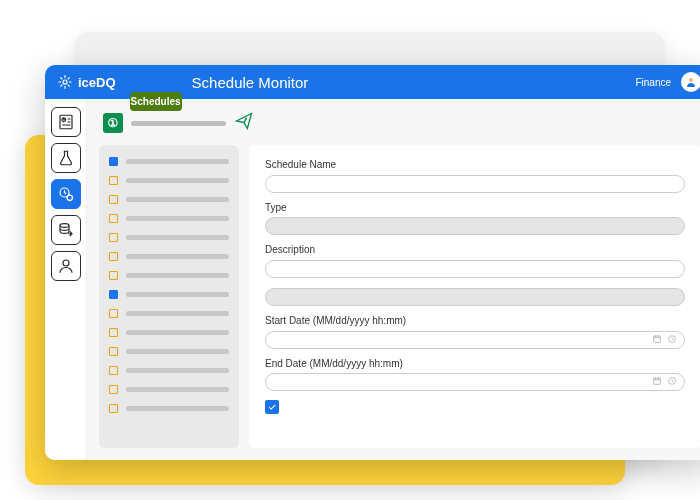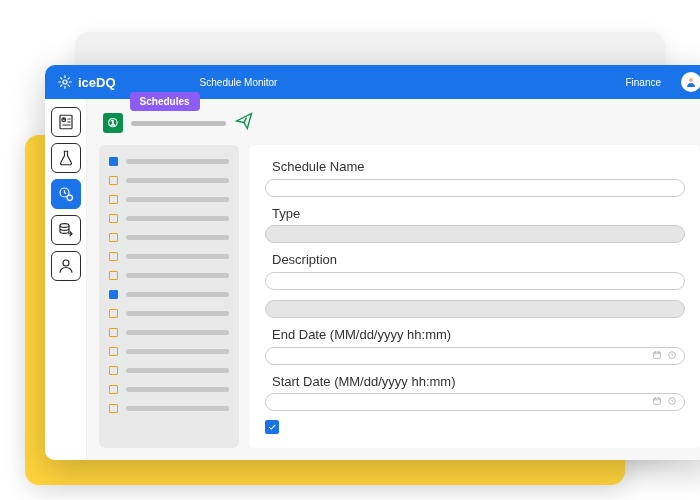--- a/index.html
+++ b/index.html
@@ -6,23 +6,23 @@
 body { font-family: -apple-system, BlinkMacSystemFont, 'Segoe UI', Arial, sans-serif; width: 700px; height: 500px; position: relative; background: #fff; overflow: hidden; }
 
 .bg-card-grey { position: absolute; top: 32px; left: 75px; width: 590px; height: 430px; background: #f1f1f1; border-radius: 14px; box-shadow: 0 4px 20px rgba(0,0,0,0.08); }
 .bg-card-yellow { position: absolute; top: 135px; left: 25px; width: 600px; height: 350px; background: #ffd43b; border-radius: 14px; box-shadow: 0 6px 24px rgba(0,0,0,0.12); }
 
 .app-window { position: absolute; top: 65px; left: 45px; width: 668px; height: 395px; background: #f7f7f7; border-radius: 10px; overflow: hidden; box-shadow: 0 10px 35px rgba(0,0,0,0.22); }
 
 .topbar { height: 34px; background: #1a73e8; display: flex; align-items: center; padding: 0 12px; color: #fff; }
 .brand { display: flex; align-items: center; gap: 5px; font-weight: 600; font-size: 13px; }
 .brand-icon { width: 16px; height: 16px; }
-.nav-pill { margin-left: 14px; background: #8b5cf6; color: #fff; font-size: 10px; padding: 4px 10px; border-radius: 4px; font-weight: 600; margin-top: 39px; }
-.nav-link { margin-left: 0; color: #fff; font-size: 10px; }
-.topbar-right { margin-left: auto; display: flex; align-items: center; gap: 20px; }
+.nav-pill { margin-left: 14px; background: #4d7c0f; color: #fff; font-size: 10px; padding: 4px 1px; border-radius: 4px; font-weight: 600; margin-top: 39px; }
+.nav-link { margin-left: 10px; color: #fff; font-size: 15px; }
+.topbar-right { margin-left: auto; display: flex; align-items: center; gap: 10px; }
 .ws-label { font-size: 10px; color: #fff; }
 .avatar { width: 20px; height: 20px; border-radius: 50%; background: #fff; display: flex; align-items: center; justify-content: center; }
 .avatar svg { width: 12px; height: 12px; }
 
 .body { display: flex; height: calc(100% - 34px); }
 
 .iconbar { width: 42px; background: #fff; border-right: 1px solid #eee; display: flex; flex-direction: column; align-items: center; padding-top: 8px; gap: 6px; }
 .ib-item { width: 30px; height: 30px; border: 1.5px solid #2b2b2b; border-radius: 6px; display: flex; align-items: center; justify-content: center; cursor: pointer; }
 .ib-item.active { background: #1a73e8; border-color: #1a73e8; }
 .ib-item svg { width: 18px; height: 18px; stroke: #2b2b2b; fill: none; stroke-width: 1.6; }
@@ -38,21 +38,21 @@
 .panes { flex: 1; display: flex; gap: 10px; min-height: 0; }
 .list-pane { width: 140px; background: #e9e9e9; border-radius: 6px; padding: 12px 10px; overflow: hidden; }
 .list-row { display: flex; align-items: center; gap: 8px; margin-bottom: 10px; }
 .sq { width: 9px; height: 9px; border: 1.5px solid; border-radius: 1px; flex-shrink: 0; }
 .sq.orange { border-color: #f59e0b; }
 .sq.blue { background: #1a73e8; border-color: #1a73e8; }
 .line { flex: 1; height: 5px; background: #c7c7c7; border-radius: 3px; }
 
 .form-pane { flex: 1; background: #fff; border-radius: 6px; padding: 14px 16px 12px 16px; overflow: hidden; }
 .fld { margin-bottom: 9px; }
-.fld label { display: block; font-size: 13px; color: #333; font-weight: 500; margin-bottom: 3px; margin-left: 7px; }
+.fld label { display: block; font-size: 10px; color: #333; font-weight: 500; margin-bottom: 3px; }
 .fld input[type=text] { width: 100%; height: 18px; border: 1px solid #ccc; border-radius: 9px; padding: 0 8px; font-size: 10px; background: #fff; }
 .fld input[readonly] { background: #e5e5e5; }
 .date-input { position: relative; }
 .date-icons { position: absolute; right: 8px; top: 50%; transform: translateY(-50%); display: flex; gap: 5px; }
 .date-icons svg { width: 10px; height: 10px; stroke: #999; fill: none; stroke-width: 1.5; }
 .chk { width: 14px; height: 14px; background: #1a73e8; border-radius: 2px; display: flex; align-items: center; justify-content: center; margin-top: 4px; }
 .chk svg { width: 10px; height: 10px; stroke: #fff; stroke-width: 2.5; fill: none; }
 </style>
 </head>
 <body>
@@ -207,51 +207,51 @@
             <input type="text" readonly="" value="" style="">
           </div>
           <div class="fld">
             <label>Description</label>
             <input type="text" value="" style="">
           </div>
           <div class="fld">
             <input type="text" readonly="" value="" style="">
           </div>
           <div class="fld">
+            <label>Start Date (MM/dd/yyyy hh:mm)</label>
+            <div class="date-input">
+              <input type="text" value="" style="">
+              <div class="date-icons">
+                <svg viewBox="0 0 24 24">
+                    <rect x="4" y="5" width="16" height="15" rx="2"></rect>
+                    <path d="M4 9h16M8 3v4M16 3v4"></path>
+                  </svg>
+                <svg viewBox="0 0 24 24">
+                    <circle cx="12" cy="12" r="8"></circle>
+                    <path d="M12 8v4l3 2"></path>
+                  </svg>
+              </div>
+            </div>
+          </div>
+          <div class="fld">
             <label>End Date (MM/dd/yyyy hh:mm)</label>
             <div class="date-input">
               <input type="text" value="" style="">
               <div class="date-icons">
                 <svg viewBox="0 0 24 24">
                     <rect x="4" y="5" width="16" height="15" rx="2"></rect>
                     <path d="M4 9h16M8 3v4M16 3v4"></path>
                   </svg>
                 <svg viewBox="0 0 24 24">
                     <circle cx="12" cy="12" r="8"></circle>
                     <path d="M12 8v4l3 2"></path>
                   </svg>
               </div>
             </div>
           </div>
-          <div class="fld">
-            <label>Start Date (MM/dd/yyyy hh:mm)</label>
-            <div class="date-input">
-              <input type="text" value="" style="">
-              <div class="date-icons">
-                <svg viewBox="0 0 24 24">
-                    <rect x="4" y="5" width="16" height="15" rx="2"></rect>
-                    <path d="M4 9h16M8 3v4M16 3v4"></path>
-                  </svg>
-                <svg viewBox="0 0 24 24">
-                    <circle cx="12" cy="12" r="8"></circle>
-                    <path d="M12 8v4l3 2"></path>
-                  </svg>
-              </div>
-            </div>
-          </div>
           <div class="chk">
             <svg viewBox="0 0 24 24">
                 <path d="M5 12l5 5L20 7"></path>
               </svg>
           </div>
         </div>
       </div>
     </div>
 
   </div>

